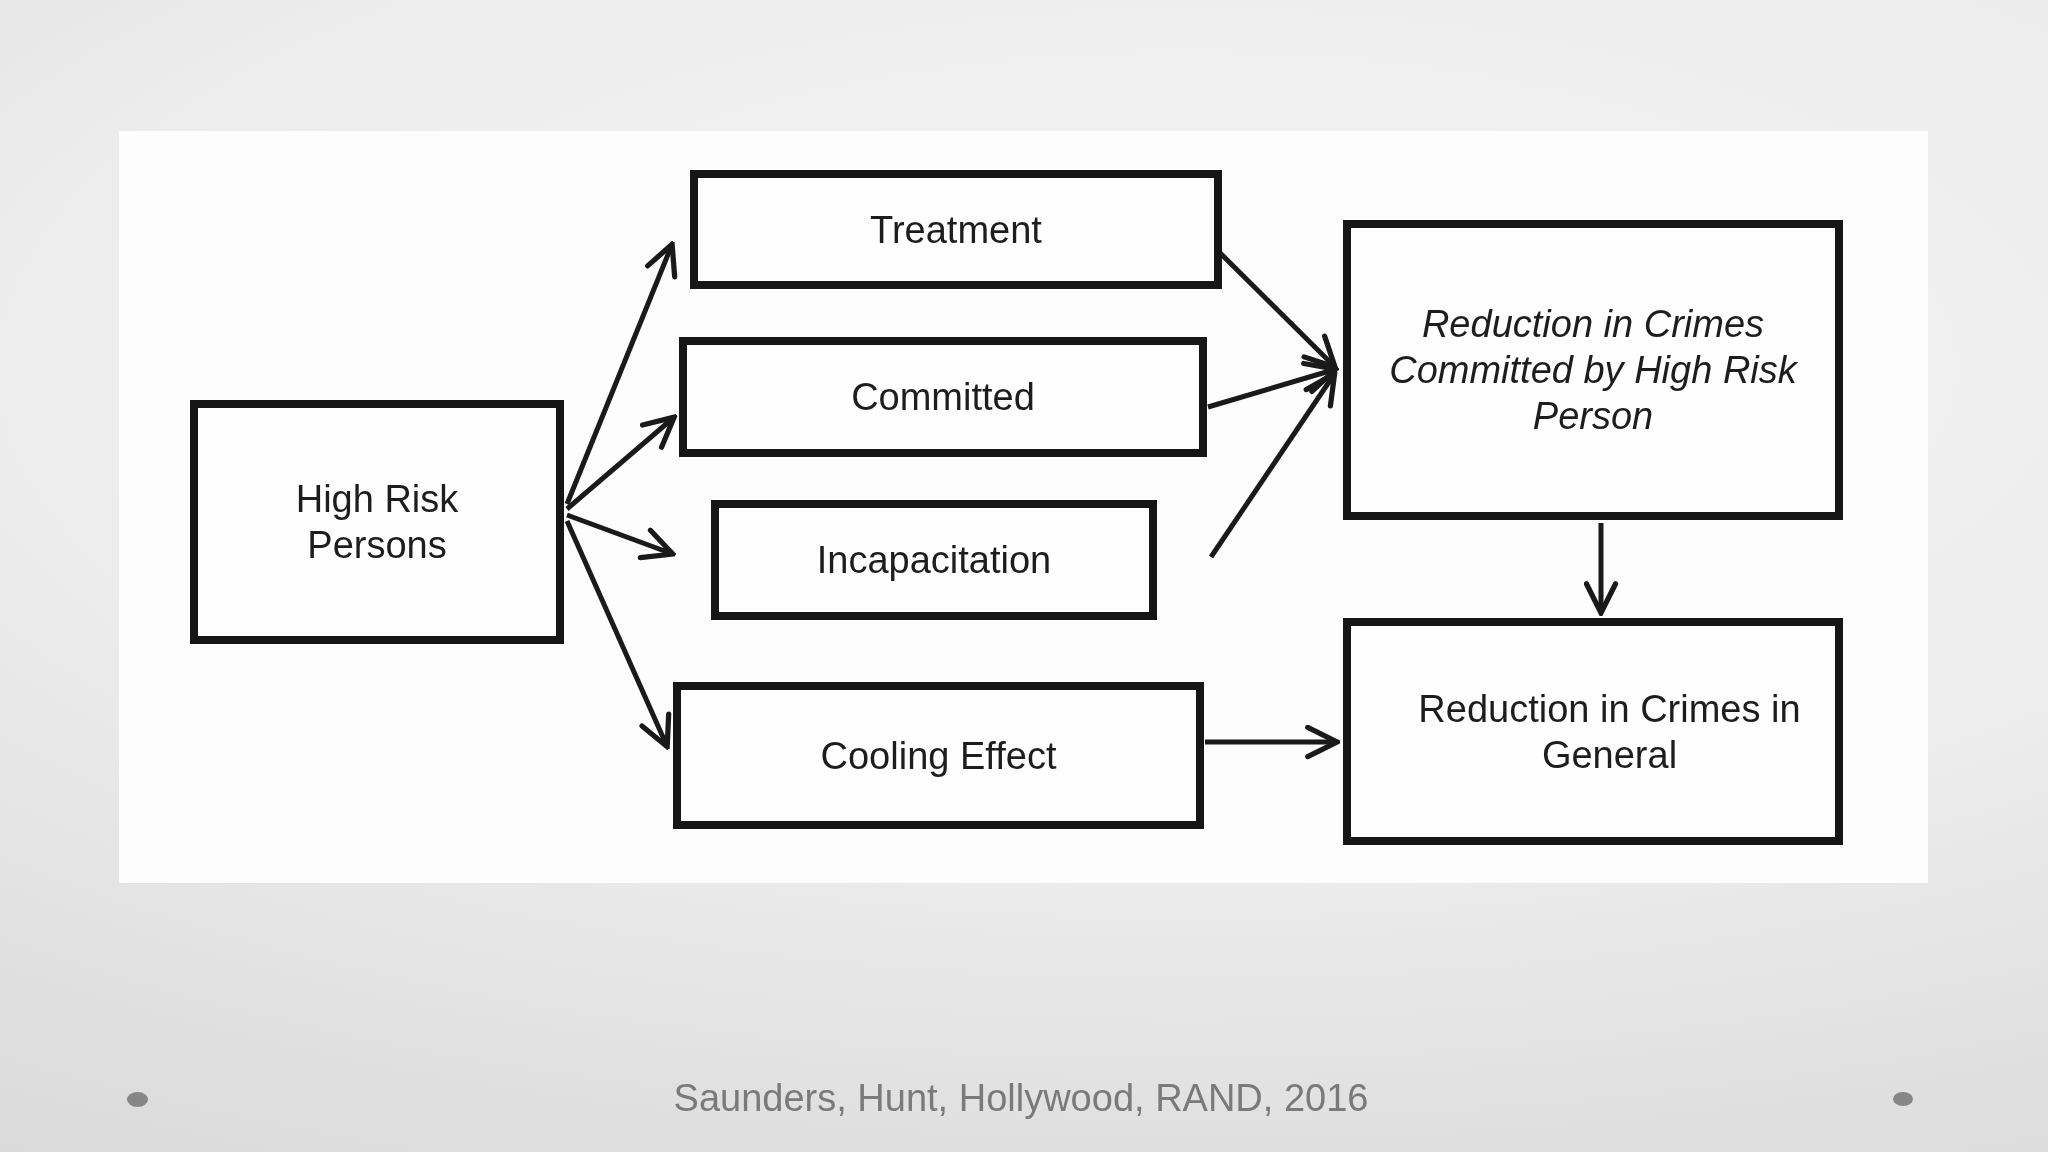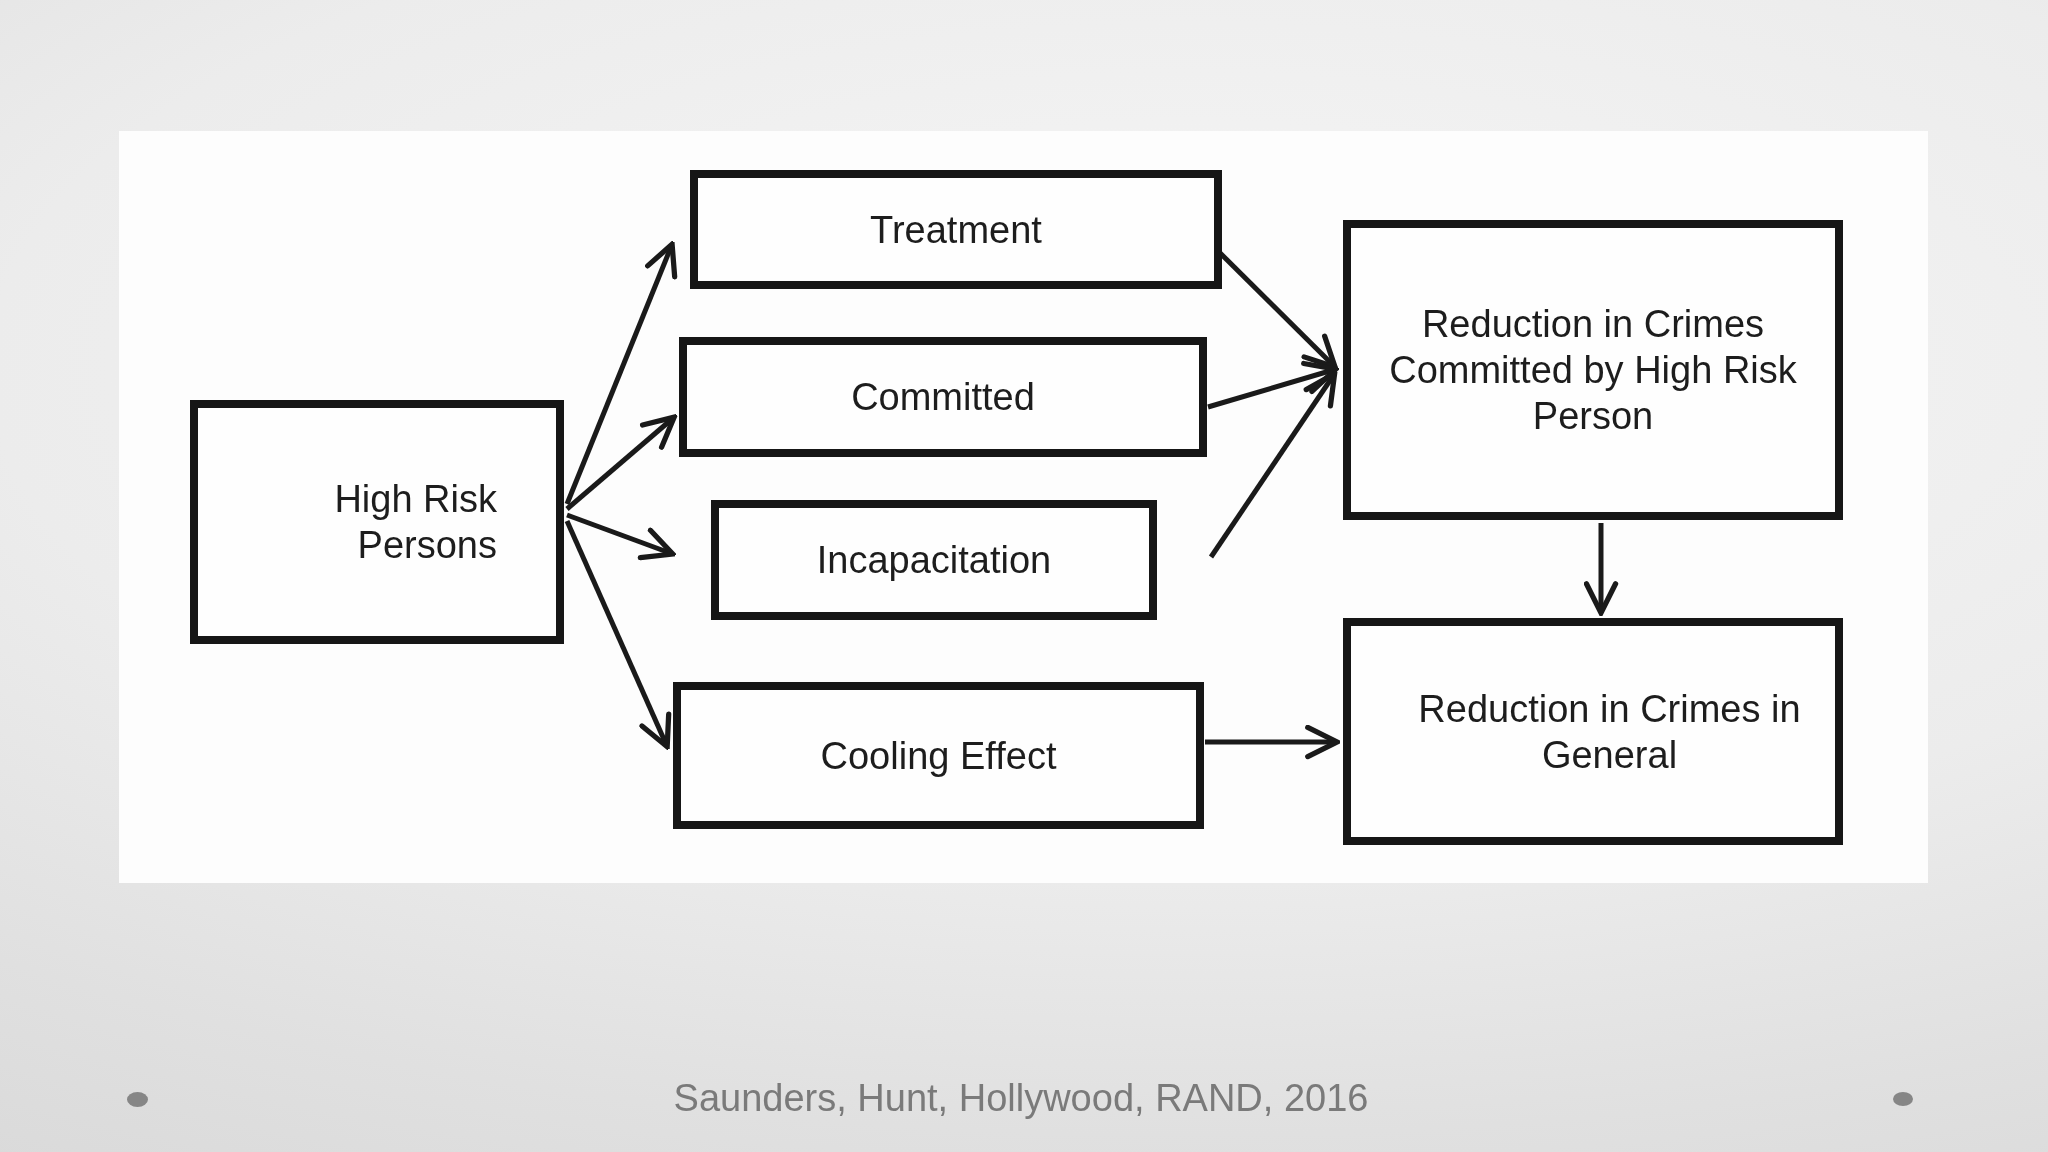--- a/index.html
+++ b/index.html
@@ -42,26 +42,26 @@
     align-items: center;
     justify-content: center;
     text-align: center;
     color: #1d1d1d;
     font-size: 38px;
     line-height: 46px;
   }
   .node .label { display: inline-block; }
 
   .node-high-risk       { left: 190px;  top: 400px; width: 374px; height: 244px; }
-  .node-high-risk .label{ width: 240px; text-align: right; }
+  .node-high-risk .label{ width: 240px; }
   .node-treatment       { left: 678px;  top: 170px; width: 532px; height: 119px; margin-left: 12px; }
   .node-deterrence      { left: 679px;  top: 337px; width: 528px; height: 120px; }
   .node-incapacitation  { left: 711px;  top: 500px; width: 446px; height: 120px; }
   .node-cooling         { left: 673px;  top: 682px; width: 531px; height: 147px; }
-  .node-reduction-hr    { left: 1343px; top: 220px; width: 500px; height: 300px; }
+  .node-reduction-hr    { left: 1343px; top: 220px; width: 500px; height: 300px; font-style: italic; }
   .node-reduction-hr .label { width: 440px; }
   .node-reduction-gen   { left: 1343px; top: 618px; width: 500px; height: 227px; padding-left: 33px; }
   .node-reduction-gen .label { width: 460px; }
 
   .caption-line {
     position: absolute;
     white-space: nowrap;
     transform: translateX(-50%);
     color: #7a7a7a;
     font-size: 38px;

